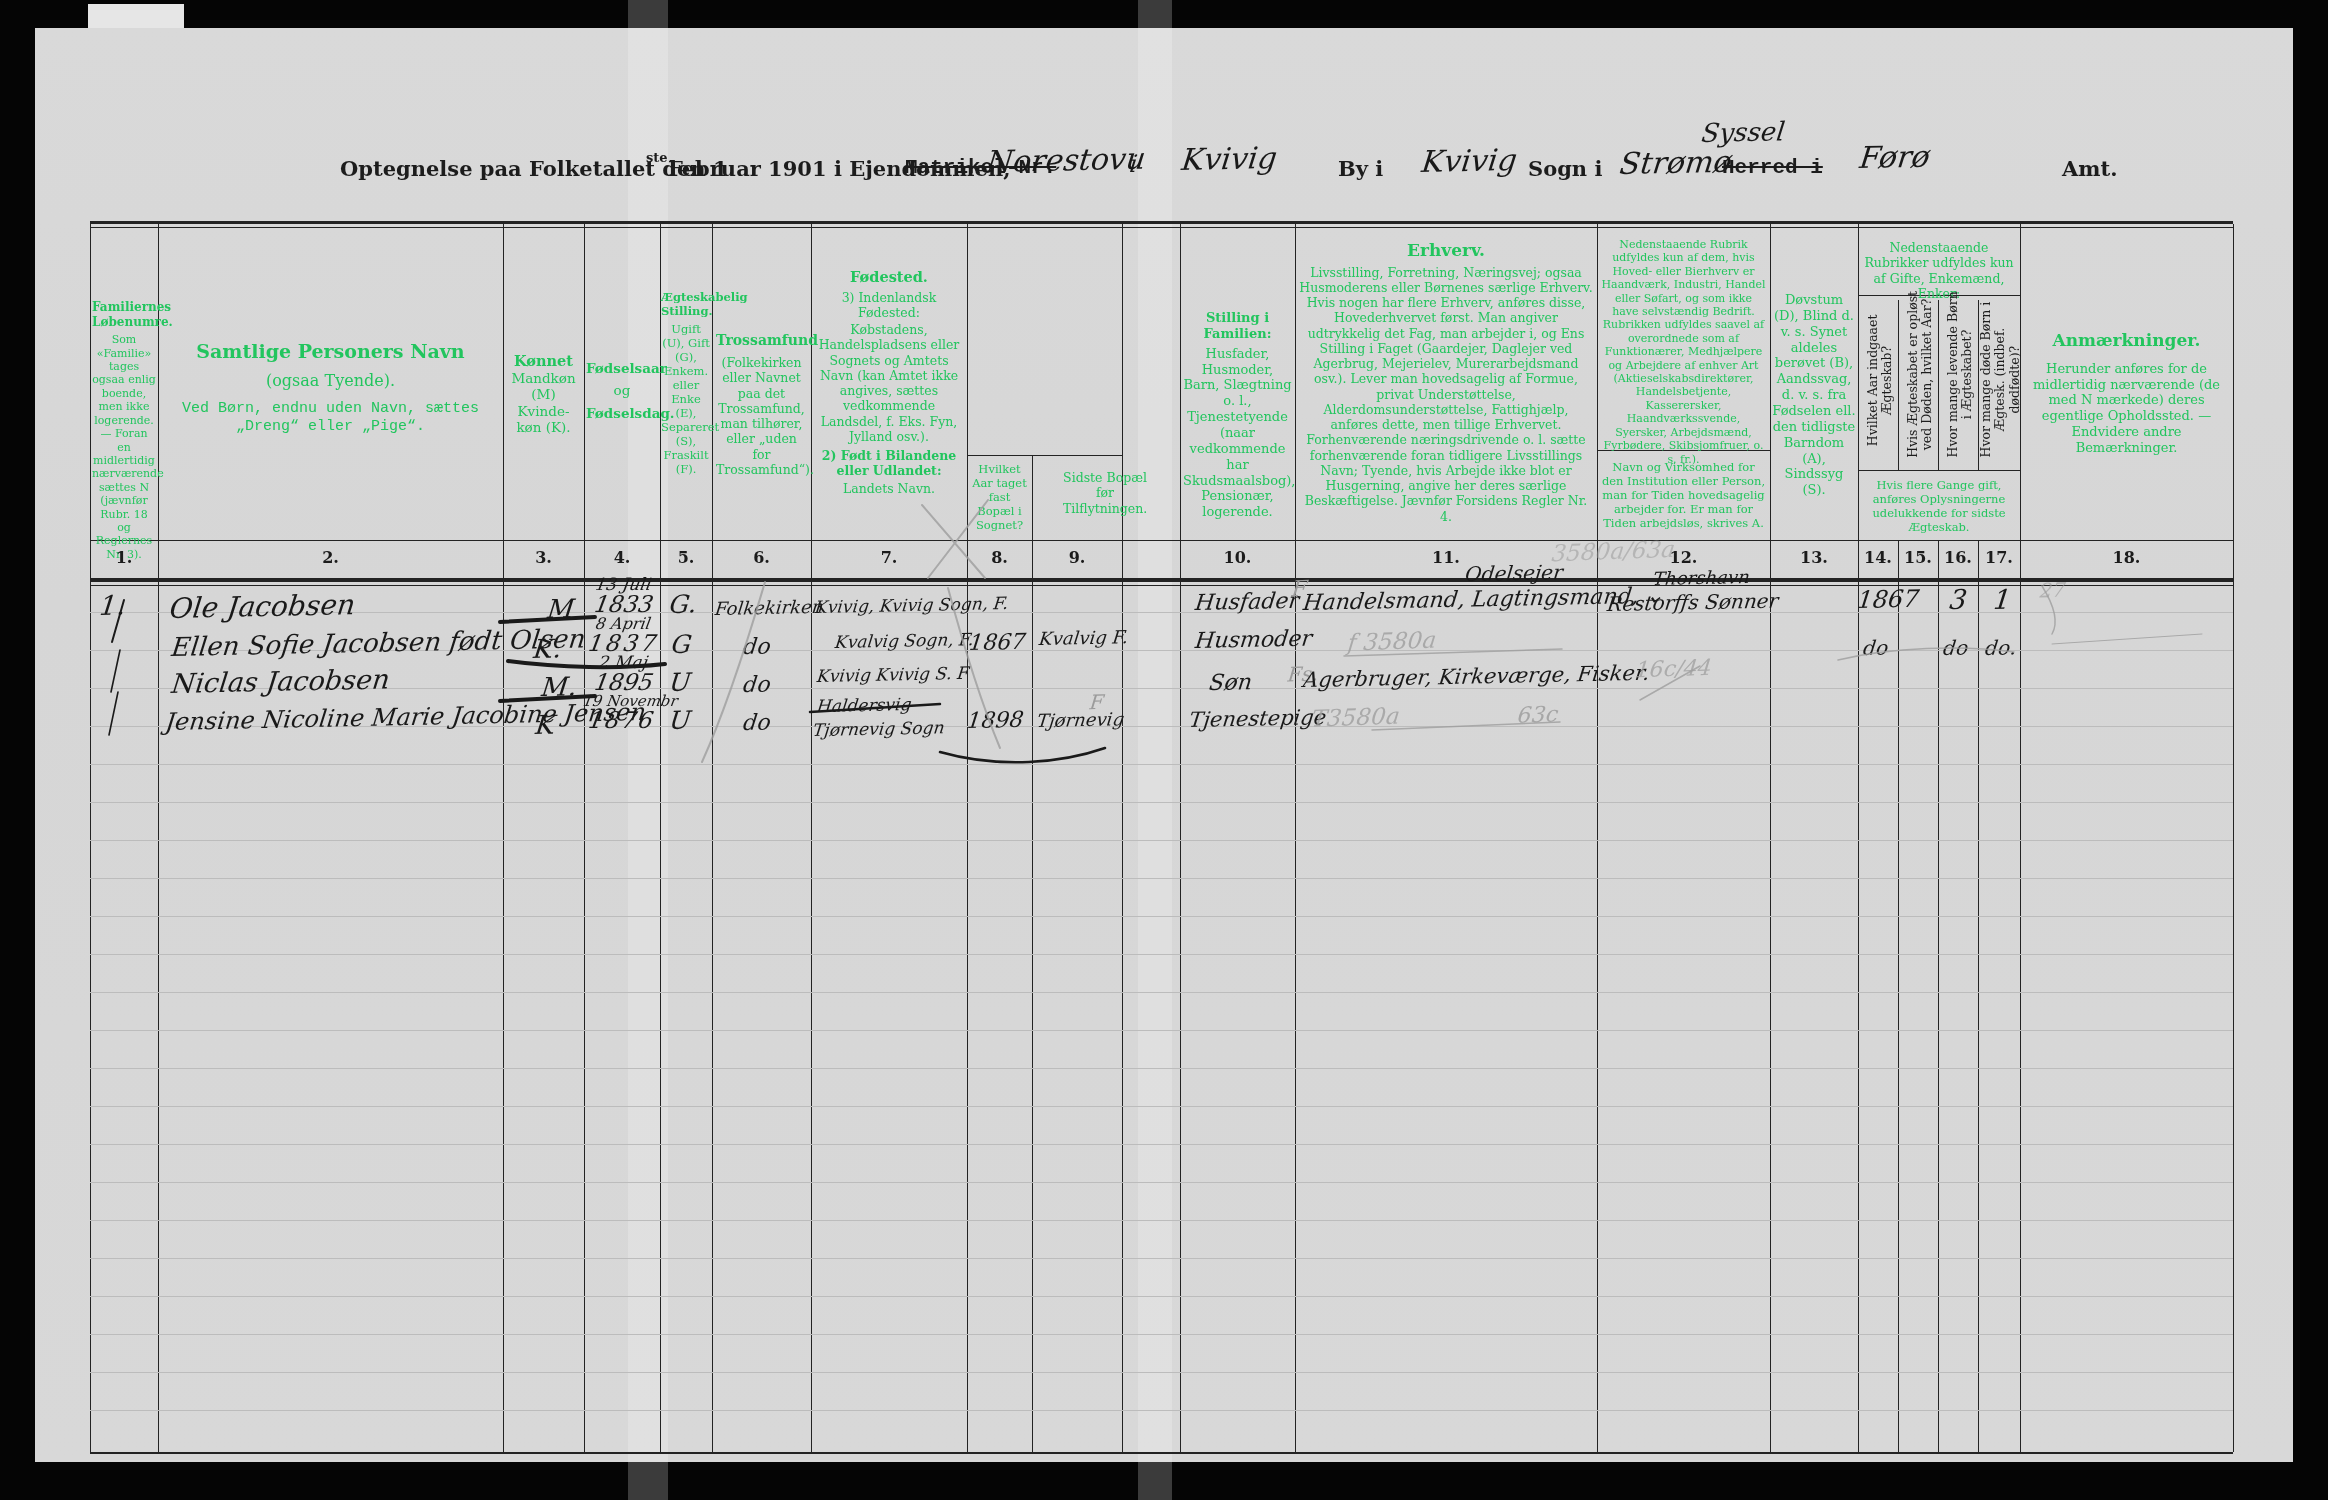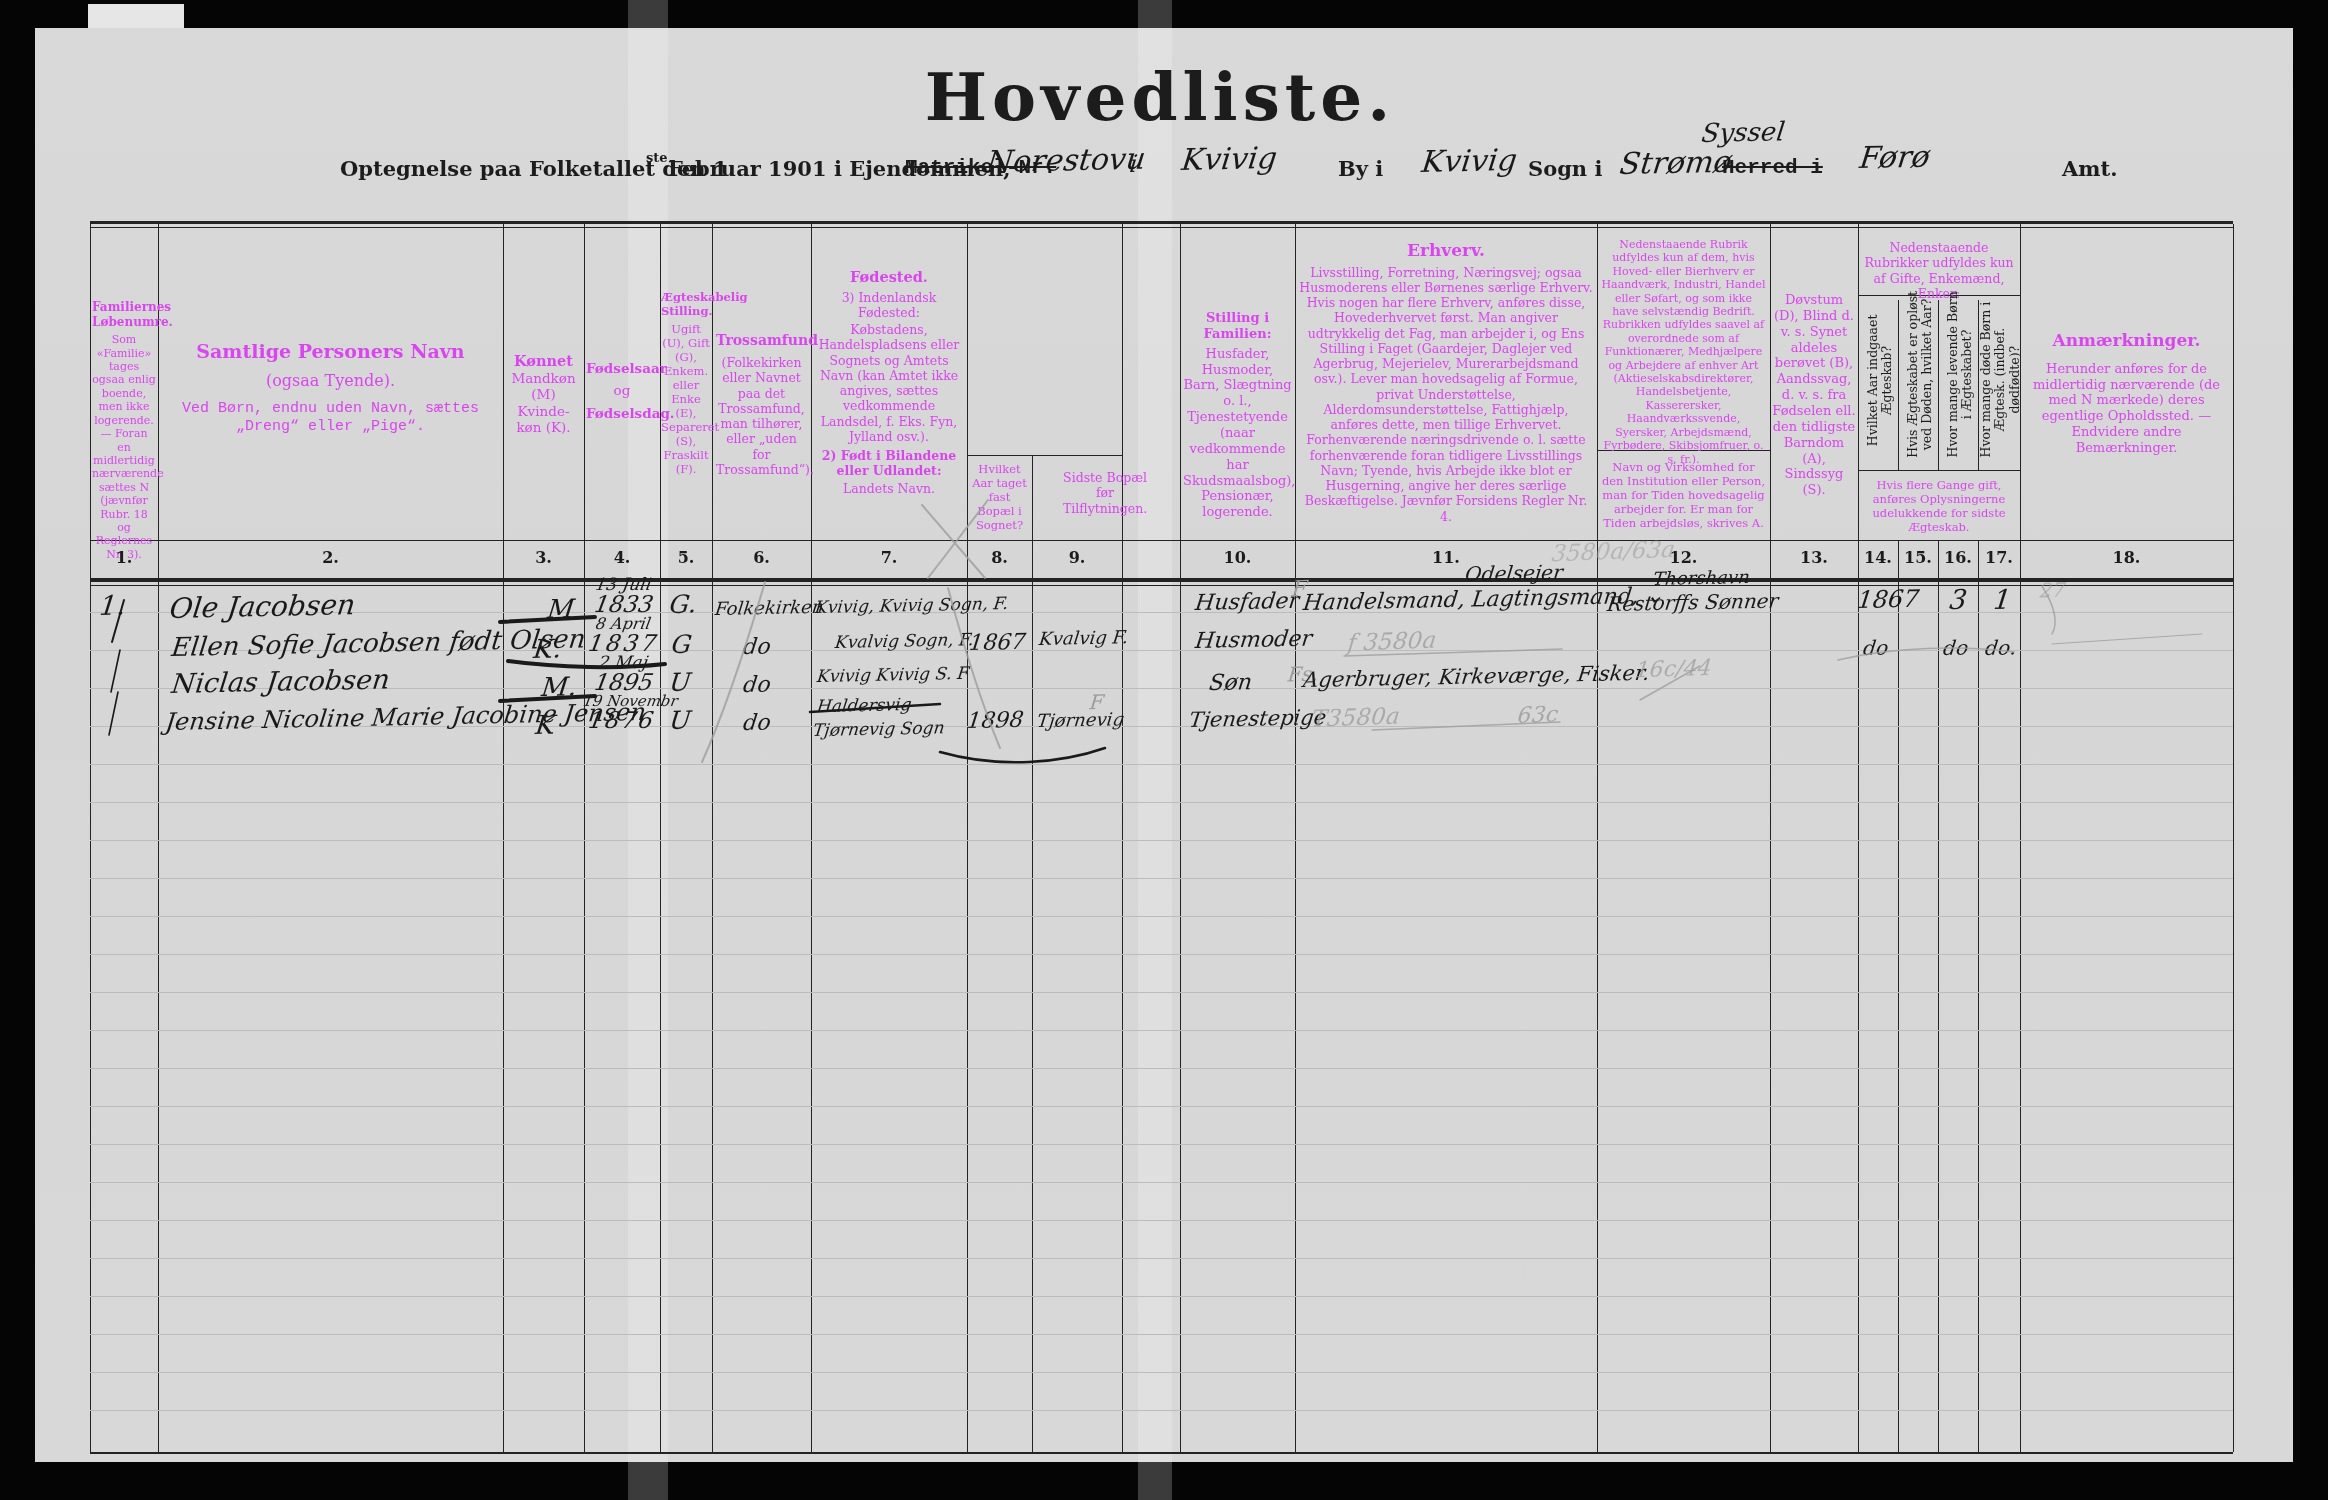--- a/index.html
+++ b/index.html
@@ -12,40 +12,39 @@
   .abs{position:absolute;}
   .ctr{text-align:center;}
   .b{font-weight:bold;}
   .strike{text-decoration:line-through;text-decoration-thickness:2px;font-family:Liberation Mono, monospace;}
   .hw{font-family:"DejaVu Serif",serif;font-style:italic;color:#191919;white-space:nowrap;
       transform:skewX(-8deg) rotate(-1.2deg);transform-origin:left bottom;}
   .hw2{font-family:"DejaVu Serif",serif;font-style:italic;color:#191919;white-space:nowrap;
       transform:skewX(-10deg);transform-origin:left bottom;}
   .pencil{font-family:"DejaVu Serif",serif;font-style:italic;color:#9b9b9b;white-space:nowrap;
       transform:skewX(-8deg) rotate(-2deg);}
-  .head{position:absolute;color:#d946ef;text-align:center;line-height:1.22;}
+  .head{position:absolute;color:#22c55e;text-align:center;line-height:1.22;}
   .head .t{font-weight:bold;}
   .vlabel{position:absolute;font-size:12.5px;text-align:center;line-height:1.15;color:#1d1d1d;
       transform:rotate(-90deg);width:168px;}
   .num{position:absolute;font-weight:bold;font-size:16px;color:#1b1b1b;text-align:center;}
   .gridline{position:absolute;background:#232323;}
   .gridfaint{position:absolute;background:#bcbcbc;}
   .datecell{position:absolute;text-align:center;line-height:1.0;}
   svg{position:absolute;left:0;top:0;}
 </style>
 </head>
 <body>
 
 <div id="stage">
   <div id="paper"></div>
   <div class="abs" style="left:88px;top:4px;width:96px;height:24px;background:#e6e6e6;"></div>
   <div class="fold" style="left:628px;width:40px;"></div>
   <div class="fold" style="left:1138px;width:34px;"></div>
 
-  <div class="abs p b ctr" style="left:760px;top:58px;width:800px;font-size:66px;letter-spacing:5px;">Hovedliste.</div>
 
   <div>
     <span class="abs p b" style="left:340px;top:156px;font-size:21px;">Optegnelse paa Folketallet den 1</span>
     <span class="abs p b" style="left:646px;top:150px;font-size:13px;">ste</span>
     <span class="abs p b" style="left:668px;top:156px;font-size:21px;"> Februar 1901 i Ejendommen,</span>
     <span class="abs p b strike" style="left:905px;top:156px;font-size:21px;">Matrikel-Nr.</span>
     <span class="abs hw" style="left:985px;top:144px;font-size:30px;">Norestovu</span>
     <span class="abs hw" style="left:1128px;top:150px;font-size:24px;">i</span>
     <span class="abs hw" style="left:1180px;top:142px;font-size:30px;">Kvivig</span>
     <span class="abs p b" style="left:1338px;top:156px;font-size:21px;">By i</span>

